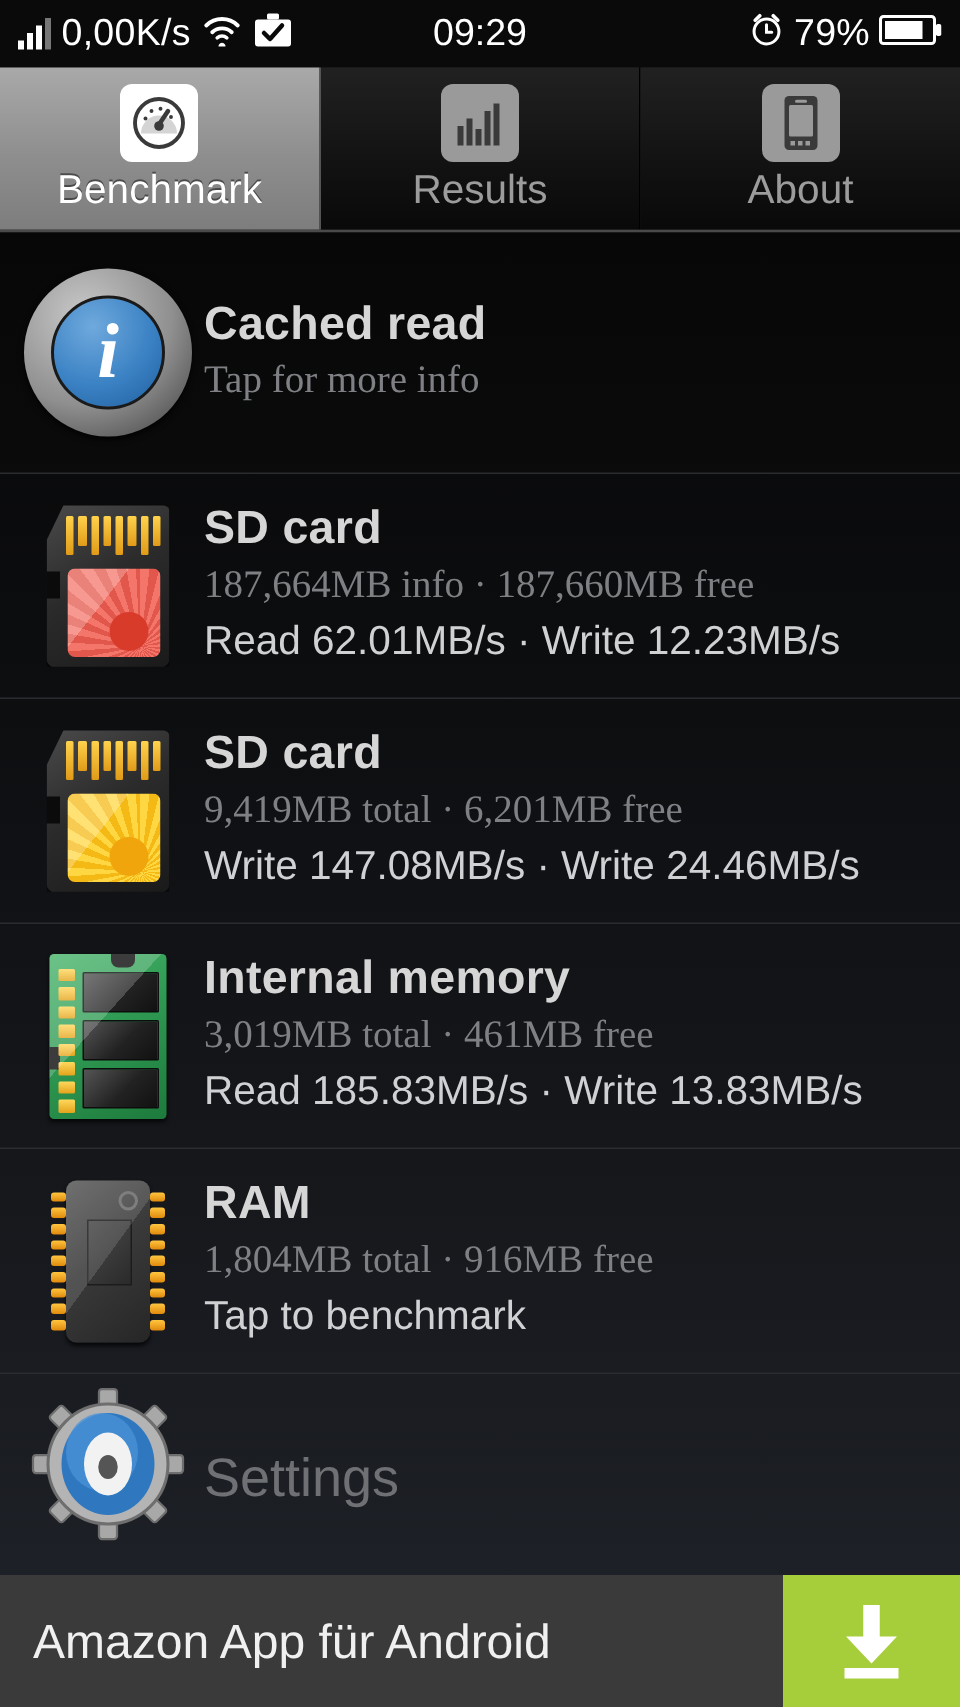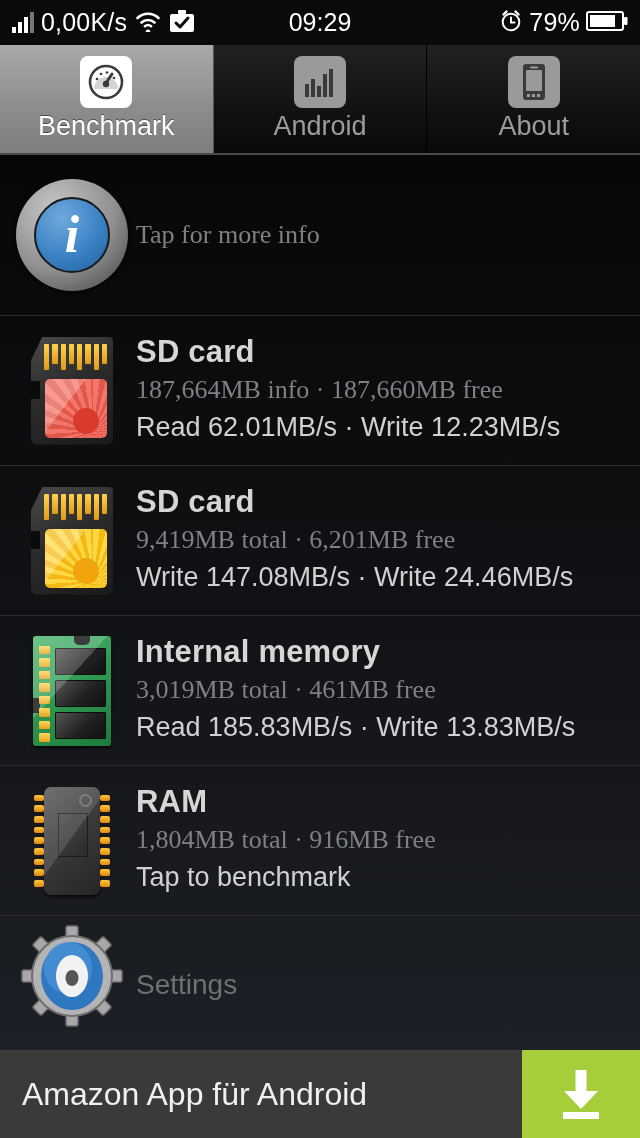--- a/index.html
+++ b/index.html
@@ -75,21 +75,21 @@
     width: 116px; min-width: 116px; height: 120px;
     display: flex; align-items: center; justify-content: center;
   }
   .row-text { flex: 1; padding-left: 6px; }
   .row-title {
     font-size: 31px; font-weight: bold; color: #d6d6d6;
     letter-spacing: .2px; line-height: 1.18;
   }
   .row-sub { font-size: 26px; color: #7e8084; line-height: 1.45; font-family: Liberation Serif, serif; }
   .row-det { font-size: 27px; color: #cfd1d3; line-height: 1.4; }
-  .settings-label { font-size: 28px; color: #6e7074; margin-top: 18px; }
+  .settings-label { font-size: 36px; color: #6e7074; margin-top: 18px; }
 
   
   .ico-info {
     width: 112px; height: 112px; border-radius: 50%;
     background: radial-gradient(circle at 35% 28%, #c8c8c8, #8f8f8f 55%, #6a6a6a 75%, #3c3c3c);
     display: flex; align-items: center; justify-content: center;
     box-shadow: 0 2px 4px rgba(0,0,0,.8);
   }
   .ico-info .inner {
     width: 76px; height: 76px; border-radius: 50%;
@@ -316,21 +316,21 @@
         <svg width="36" height="36" viewBox="0 0 36 36">
           <g fill="#3a3a3a">
             <rect x="3" y="20" width="4" height="13"></rect>
             <rect x="9" y="15" width="4" height="18"></rect>
             <rect x="15" y="22" width="4" height="11"></rect>
             <rect x="21" y="10" width="4" height="23"></rect>
             <rect x="27" y="5" width="4" height="28"></rect>
           </g>
         </svg>
       </div>
-      <div class="tab-label">Android</div>
+      <div class="tab-label">Results</div>
     </div>
 
     <div class="tab">
       <div class="tab-icon">
         <svg width="32" height="40" viewBox="0 0 32 40">
           <rect x="5" y="2" width="22" height="36" rx="3" fill="#3a3a3a"></rect>
           <rect x="8" y="8" width="16" height="21" rx="1" fill="#9a9a9a"></rect>
           <rect x="12" y="4.5" width="8" height="2" rx="1" fill="#9a9a9a"></rect>
           <g fill="#9a9a9a">
             <rect x="9" y="32" width="3" height="3"></rect>
@@ -345,20 +345,21 @@
 
   <div class="list">
 
     <div class="row head">
       <div class="row-icon">
         <div class="ico-info">
           <div class="inner">i</div>
         </div>
       </div>
       <div class="row-text">
+        <div class="row-title">Cached read</div>
         <div class="row-sub">Tap for more info</div>
       </div>
     </div>
 
     <div class="row">
       <div class="row-icon">
         <div class="ico-sd red">
           <div class="body"></div>
           <div class="notch"></div>
           <div class="pins">

